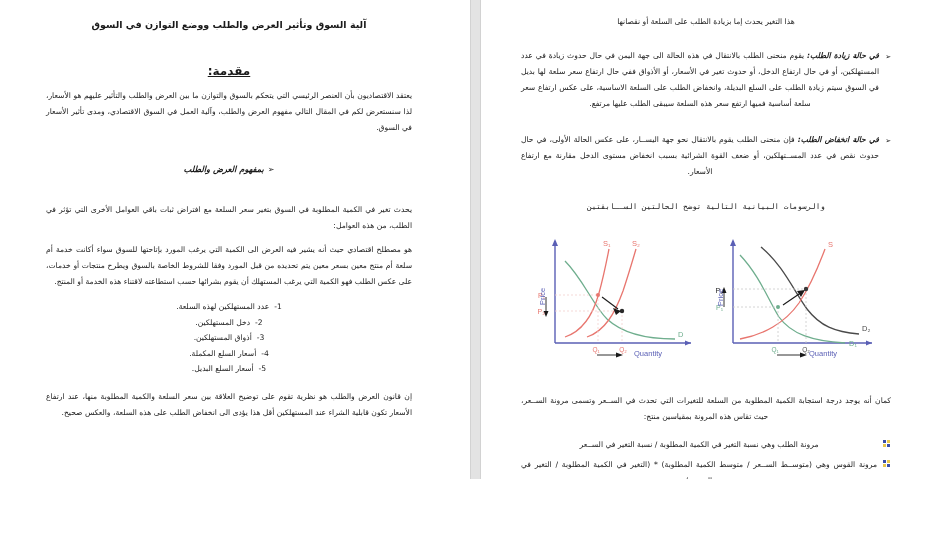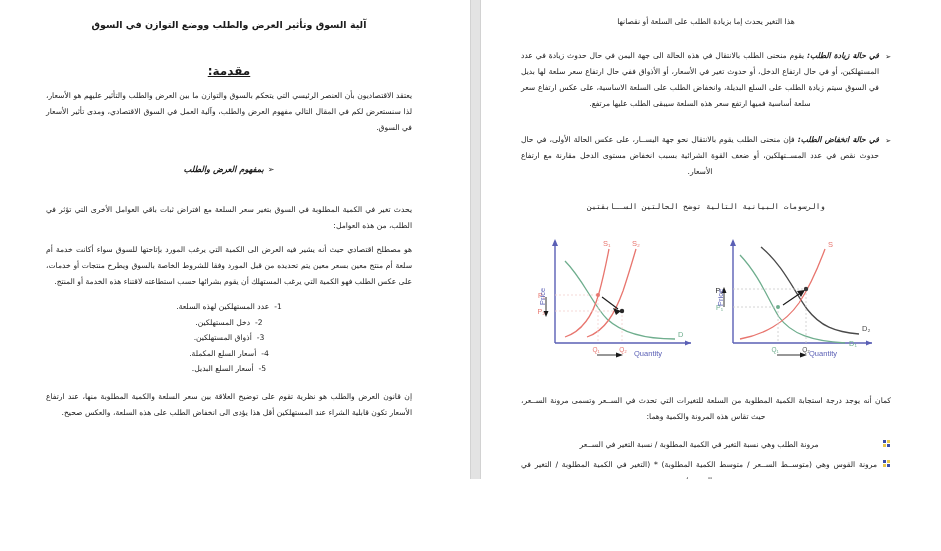--- a/index.html
+++ b/index.html
@@ -338,21 +338,21 @@
           <text x="92" y="121" font-size="6.5" fill="#e8766f" font-family="'Liberation Sans',sans-serif" text-anchor="middle">Q₂</text>
           <text x="72" y="15" font-size="7.5" fill="#e8766f" font-family="'Liberation Sans',sans-serif">S₁</text>
           <text x="101" y="15" font-size="7.5" fill="#e8766f" font-family="'Liberation Sans',sans-serif">S₂</text>
           <text x="147" y="106" font-size="7.5" fill="#6fae8e" font-family="'Liberation Sans',sans-serif">D</text>
           <text x="117" y="125" font-size="7.5" fill="#5a5fb5" font-family="'Liberation Sans',sans-serif" text-anchor="middle">Quantity</text>
           <text x="0" y="0" font-size="7.5" fill="#5a5fb5" font-family="'Liberation Sans',sans-serif" transform="translate(14,74) rotate(-90)">Price</text>
         </svg>
 
       </div>
 
-      <p class="body" style="margin-top:22px; text-align-last:center;">كمان أنه يوجد درجة استجابة الكمية المطلوبة من السلعة للتغيرات التي تحدث في الســعر وتسمى مرونة الســعر، حيث تقاس هذه المرونة والكمية وهما:</p>
+      <p class="body" style="margin-top:22px; text-align-last:center;">كمان أنه يوجد درجة استجابة الكمية المطلوبة من السلعة للتغيرات التي تحدث في الســعر وتسمى مرونة الســعر، حيث تقاس هذه المرونة بمقياسين منتج:</p>
 
       <ul class="measures">
         <li>
           <span class="sqbullet">
               <i class="a"></i>
               <i class="b"></i>
               <i class="c"></i>
               <i class="d"></i>
             </span>
           <span>مرونة الطلب وهي نسبة التغير في الكمية المطلوبة / نسبة التغير في الســعر</span>

